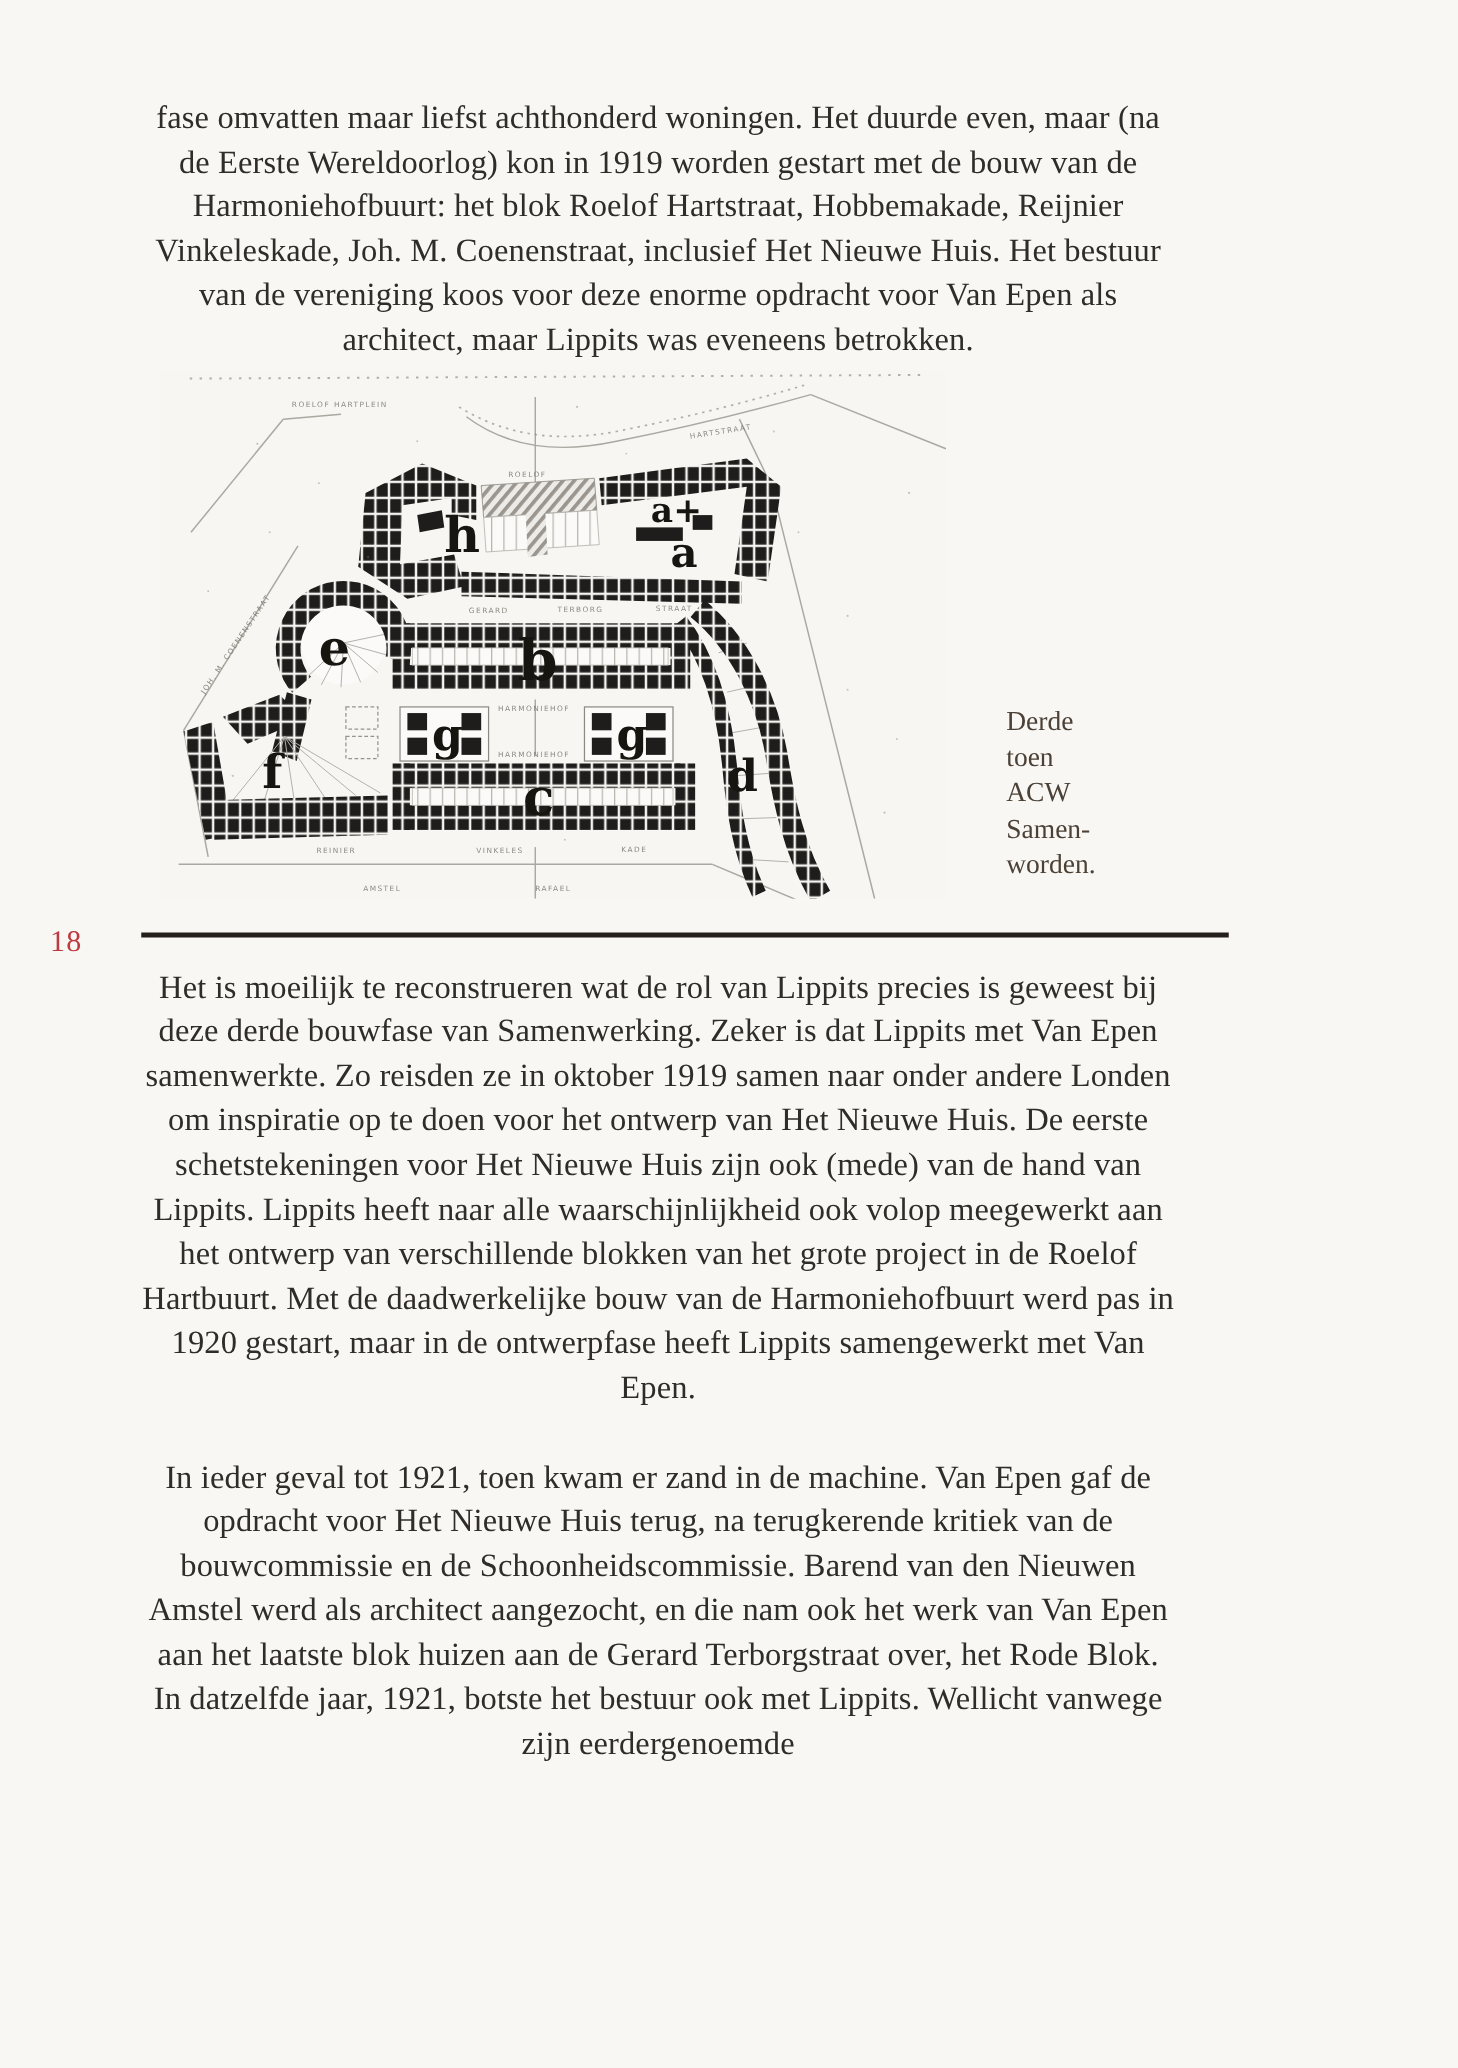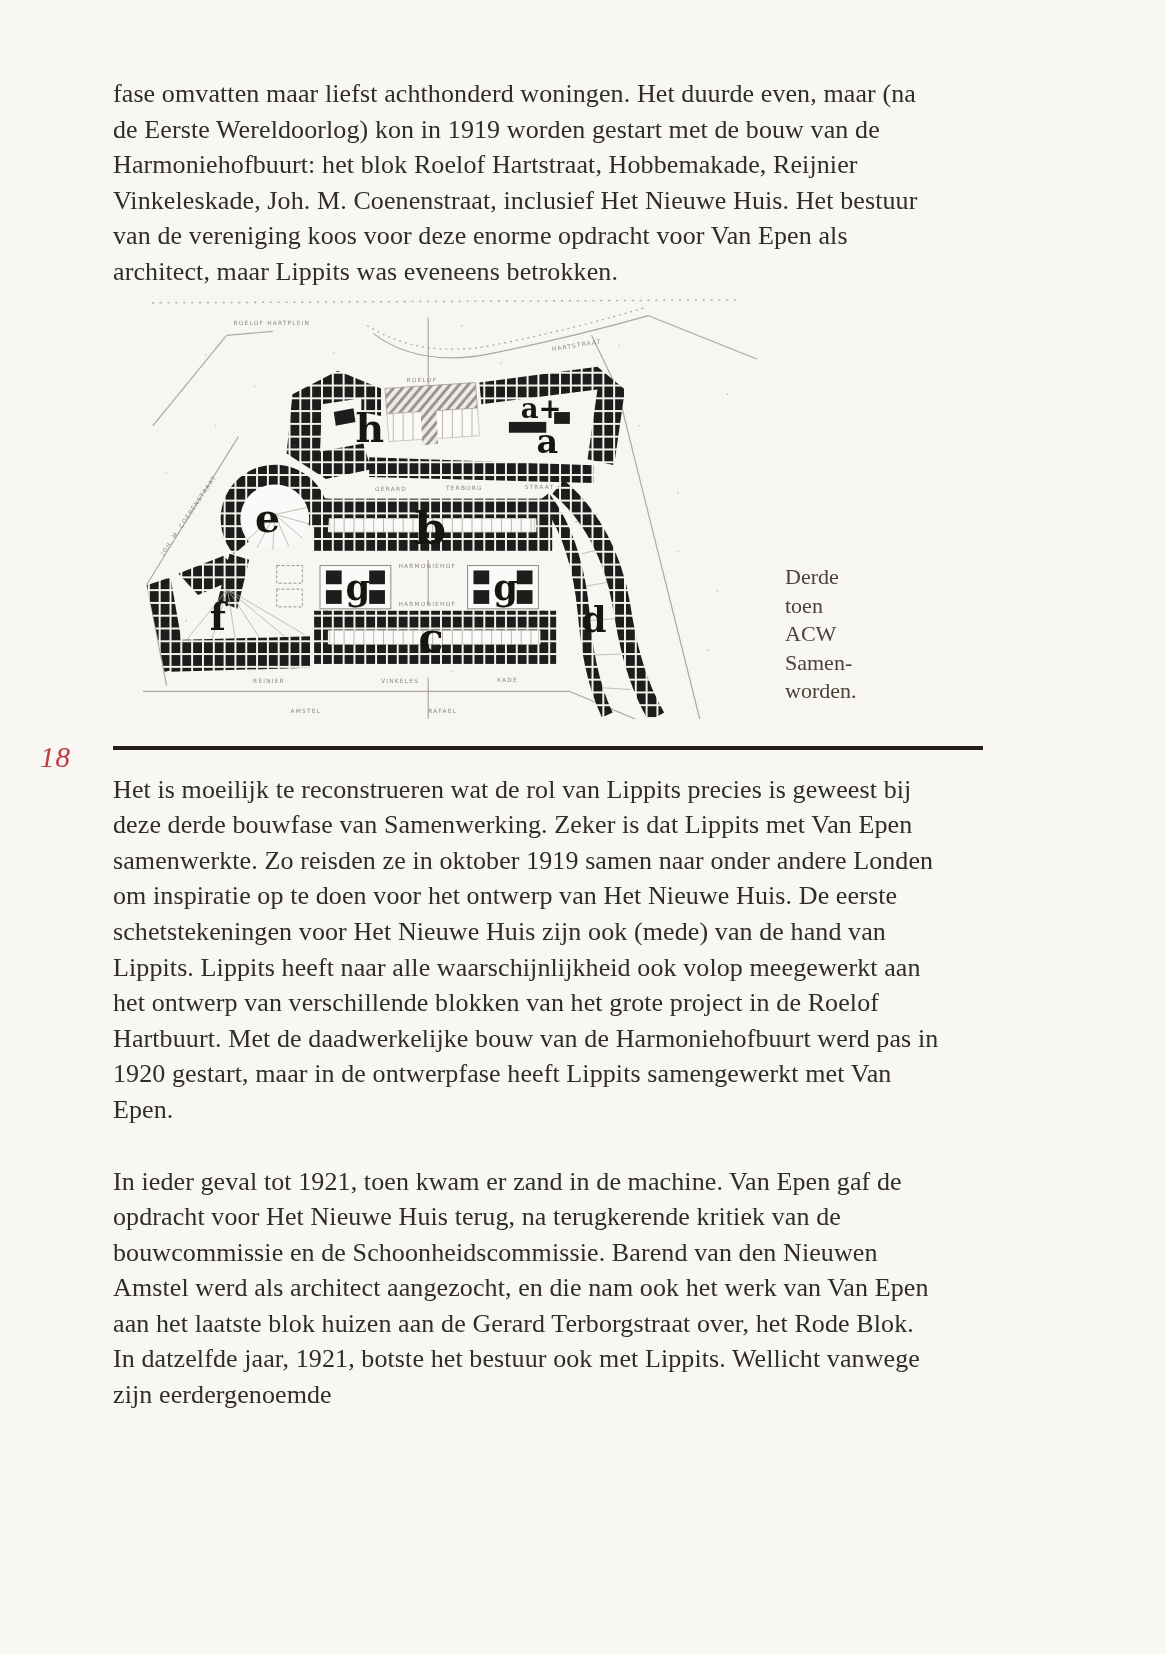--- a/index.html
+++ b/index.html
@@ -3,32 +3,32 @@
 <meta charset="utf-8">
 <style>
   html,body{margin:0;padding:0;background:#ffffff;}
   .page{
     position:relative;width:1166px;height:1654px;overflow:hidden;
     background:#f8f7f4;color:#302c27;
     font-family:"Liberation Serif",serif;
   }
   .pagenum{
     position:absolute;left:40px;top:741px;
-    font-size:29px;letter-spacing:1px;color:#bd3a40;font-style:italic;
+    font-size:24px;letter-spacing:1px;color:#bd3a40;
   }
   .content{position:absolute;left:113px;top:76px;width:827px;}
   .body-par{
     margin:0 0 36px 0;font-size:26px;line-height:35.6px;
-    text-align:left;letter-spacing:0.1px;
+    text-align:center;letter-spacing:0.1px;
   }
   .body-par.first{margin-bottom:4px;}
   .figure{position:relative;height:426px;margin:0;}
   .map-svg{position:absolute;left:14px;top:2px;}
   .caption{
-    position:absolute;left:672px;bottom:14px;margin:0;
+    position:absolute;left:692px;bottom:14px;margin:0;
     font-size:22px;line-height:28.5px;color:#4c4136;
   }
   .rule{
     width:870px;border:none;margin:26px 0 22px 0;
     border-top:4px solid #241f1b;
   }
   .blockletter{
     font-family:"DejaVu Serif",serif;font-weight:700;fill:#17150f;
   }
   .streetlabel{

